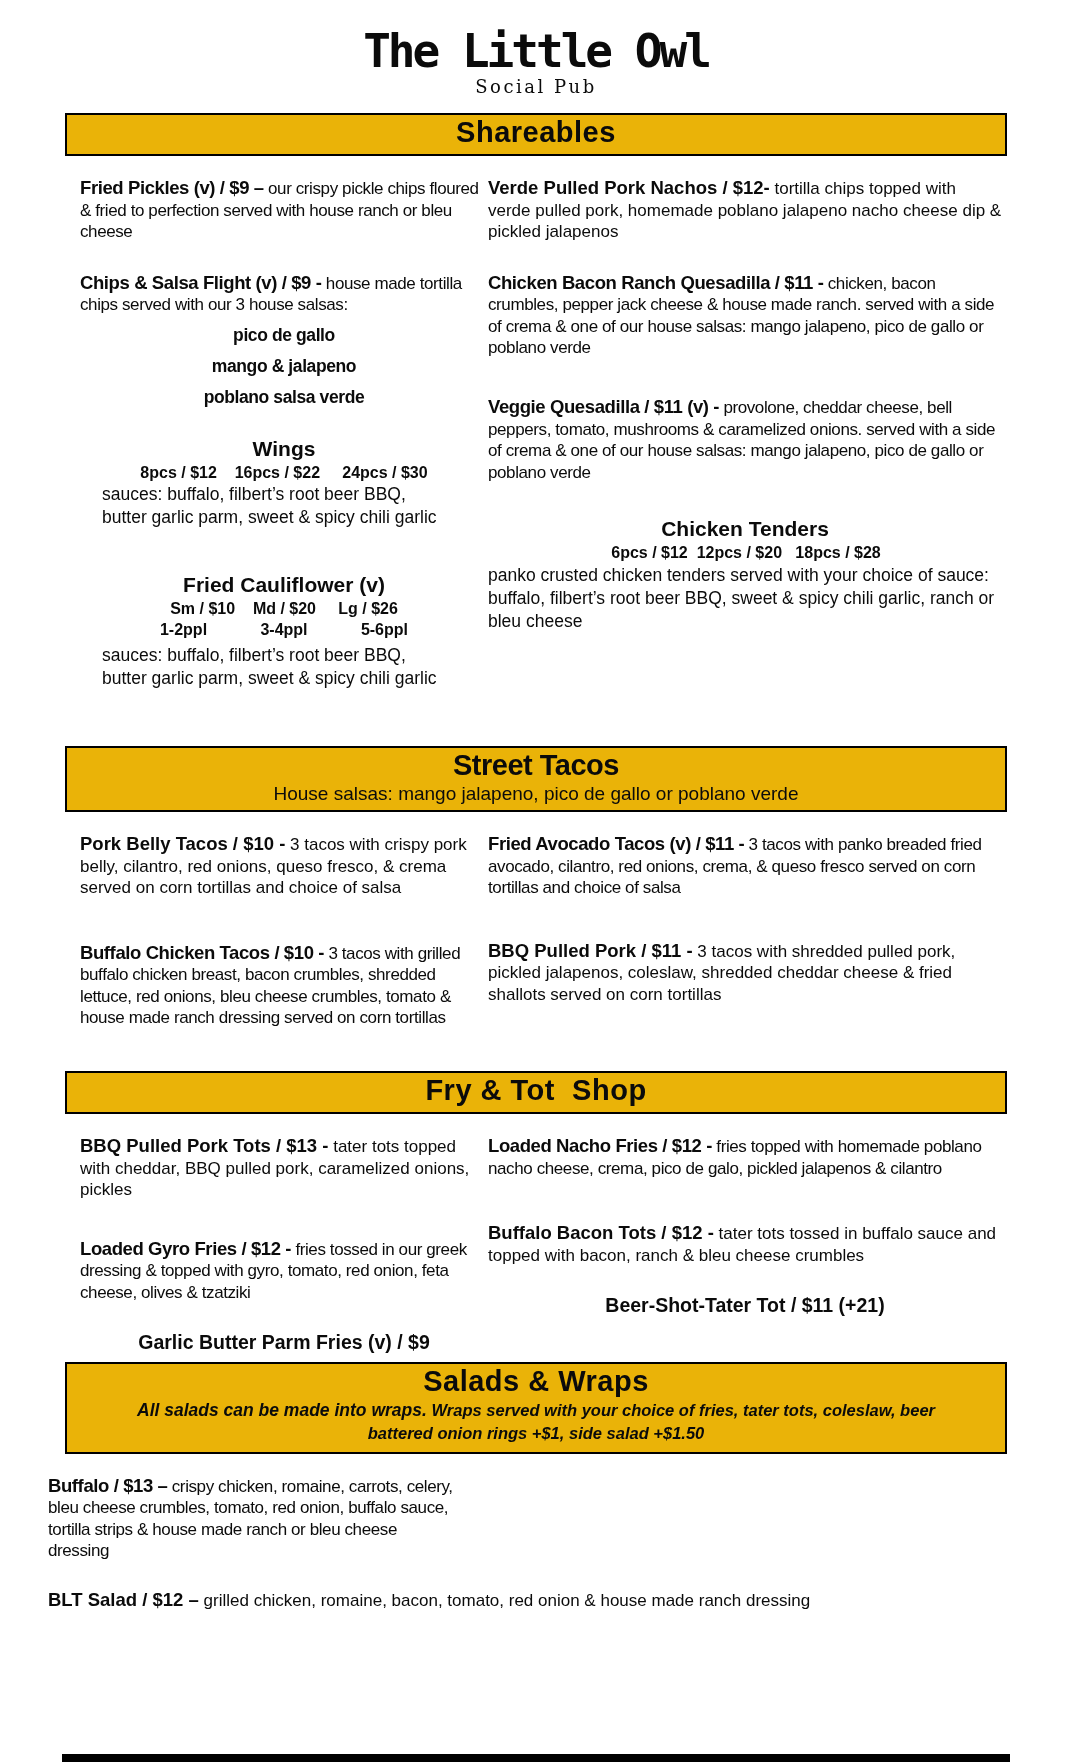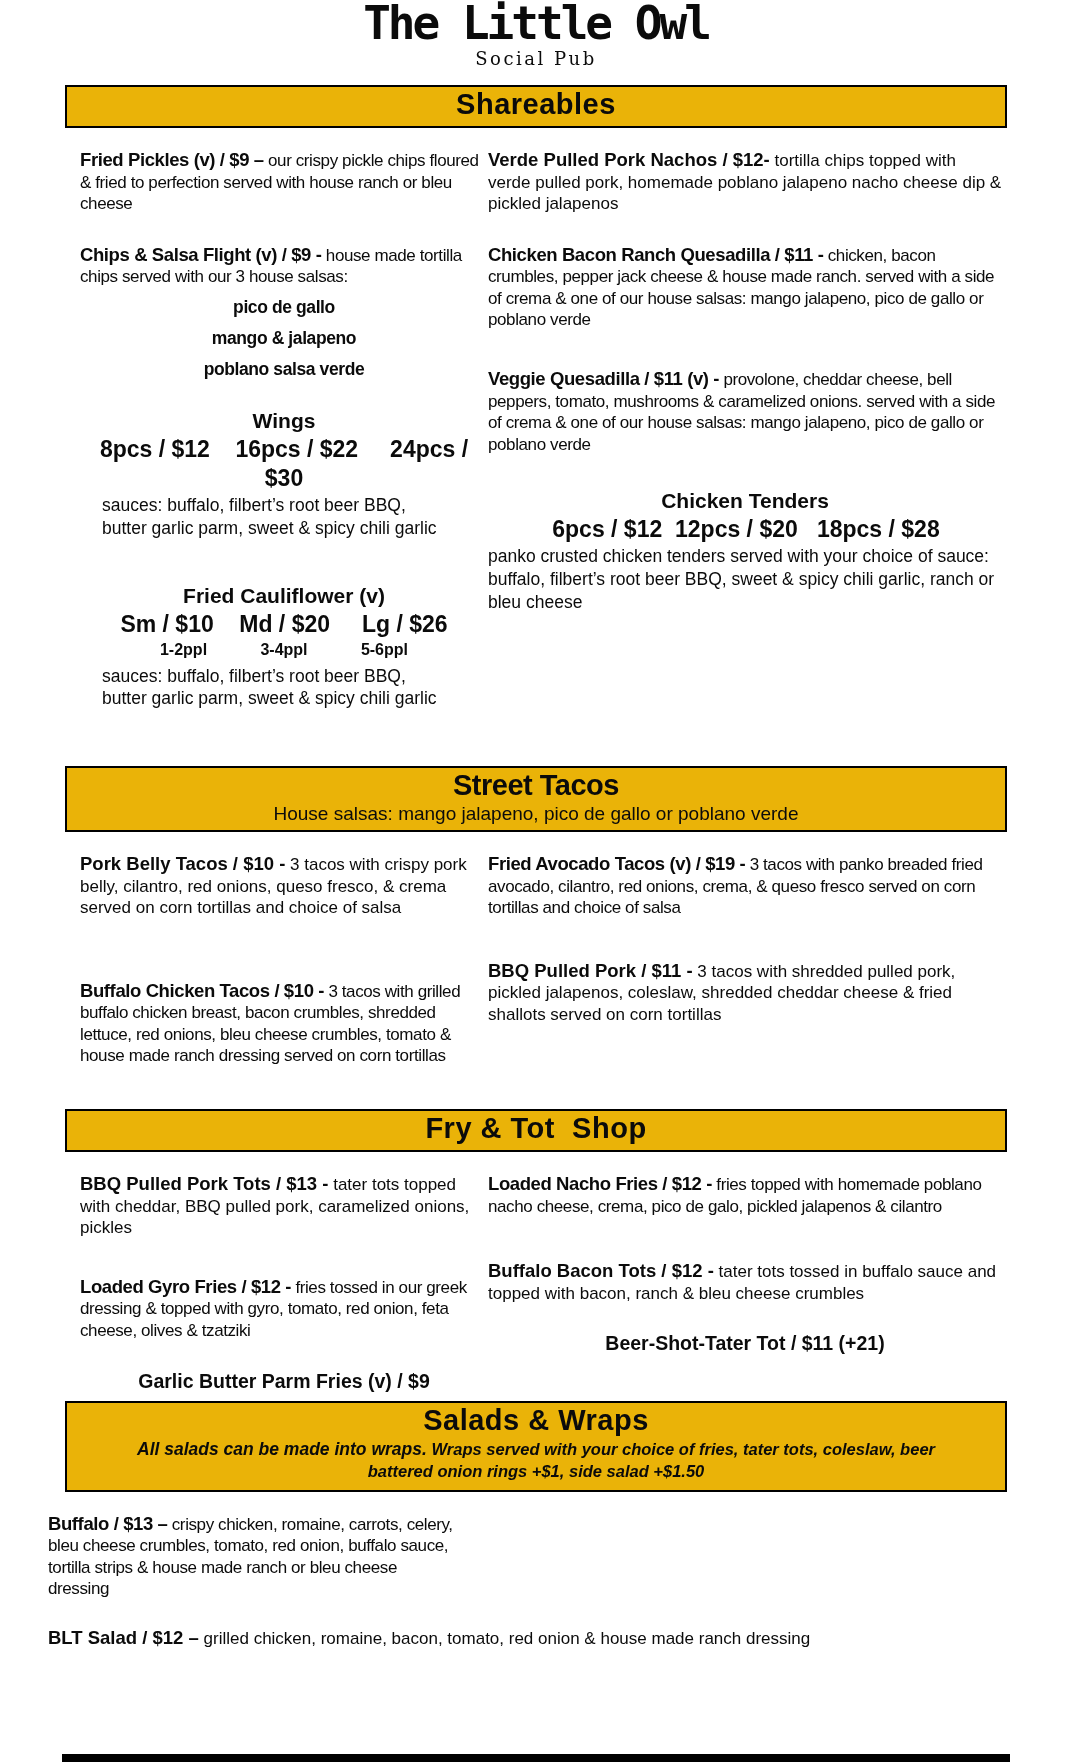--- a/index.html
+++ b/index.html
@@ -3,21 +3,21 @@
 <meta charset="utf-8">
 <style>
   * { box-sizing: border-box; }
   html, body { margin:0; padding:0; background:#ffffff; }
   .page {
     width:1072px; height:1762px; position:relative; overflow:hidden;
     background:#fff; color:#0b0b0b;
     font-family:"Liberation Sans","DejaVu Sans",sans-serif;
   }
   
-  .logo { text-align:center; }
+  .logo { text-align:center; padding-top:28px; }
   .logo-title {
     font-family:"DejaVu Sans Mono","Liberation Mono",monospace;
     font-size:46px; font-weight:bold; letter-spacing:-3px; line-height:1;
   }
   .logo-sub {
     font-family:"DejaVu Serif","Liberation Serif",serif;
     font-size:18px; letter-spacing:2.5px; margin-top:2px;
   }
   
   .sbox {
@@ -33,21 +33,21 @@
   .cols { display:grid; grid-template-columns:408px 1fr; margin:20px 70px 0 80px; }
   .col  { min-width:0; }
   
   .mi { margin:0 0 28px; font-size:17px; line-height:1.27; }
   .mi:last-child { margin-bottom:0; }
   .nm { font-weight:bold; font-size:18.5px; }
   .ds { }
   .cond { letter-spacing:-0.4px; }
   .ctr { text-align:center; }
   .subhead   { font-weight:bold; font-size:21px; text-align:center; margin:0 0 2px; }
-  .priceline { font-weight:bold; font-size:23px; white-space:pre-wrap; line-height:1.3; }
+  .priceline { font-weight:bold; font-size:16px; white-space:pre-wrap; line-height:1.3; }
   .sizesline { font-weight:bold; font-size:16px;   white-space:pre-wrap; line-height:1.3; }
   .sauces    { font-size:17.5px; white-space:pre-line; line-height:1.3; text-align:left; padding-left:22px; }
   .blk { margin:0 0 30px; }
   .tenders .priceline { text-align:center; padding-left:2px; }
   .tenders .ds { display:block; text-align:left; font-size:17.5px; line-height:1.3; }
   .bold-line { font-weight:bold; font-size:19.5px; text-align:center; margin-top:6px; }
   .fullrow { margin:26px 70px 0 48px; font-size:17px; line-height:1.27; }
   .salads-cols { margin-left:48px; }
   .bottom-bar { position:absolute; bottom:0; left:62px; right:62px; height:8px; background:#000; }
 </style>
@@ -127,28 +127,28 @@
     <div class="stitle" style="letter-spacing:-0.5px;">Street Tacos</div>
     <div class="ssub">House salsas: mango jalapeno, pico de gallo or poblano verde</div>
   </div>
 
   <div class="cols" style="row-gap:34px;">
     <div class="col">
       <p class="mi">
         <b class="nm">Pork Belly Tacos / $10 -</b>
         <span class="ds">3 tacos with crispy pork belly, cilantro, red onions, queso fresco, &amp; crema served on corn tortillas and choice of salsa</span>
       </p>
-      <p class="mi cond" style="margin-top:60px;">
+      <p class="mi cond" style="margin-top:42px;">
         <b class="nm">Buffalo Chicken Tacos / $10 -</b>
         <span class="ds">3 tacos with grilled buffalo chicken breast, bacon crumbles, shredded lettuce, red onions, bleu cheese crumbles, tomato &amp; house made ranch dressing served on corn tortillas</span>
       </p>
     </div>
     <div class="col">
       <p class="mi cond">
-        <b class="nm">Fried Avocado Tacos (v) / $19 -</b>
+        <b class="nm">Fried Avocado Tacos (v) / $11 -</b>
         <span class="ds">3 tacos with panko breaded fried avocado, cilantro, red onions, crema, &amp; queso fresco served on corn tortillas and choice of salsa</span>
       </p>
       <p class="mi" style="margin-top:40px;">
         <b class="nm">BBQ Pulled Pork / $11 -</b>
         <span class="ds">3 tacos with shredded pulled pork, pickled jalapenos, coleslaw, shredded cheddar cheese &amp; fried shallots served on corn tortillas</span>
       </p>
     </div>
   </div>
 
   <div class="sbox" style="margin-top:42px;">

